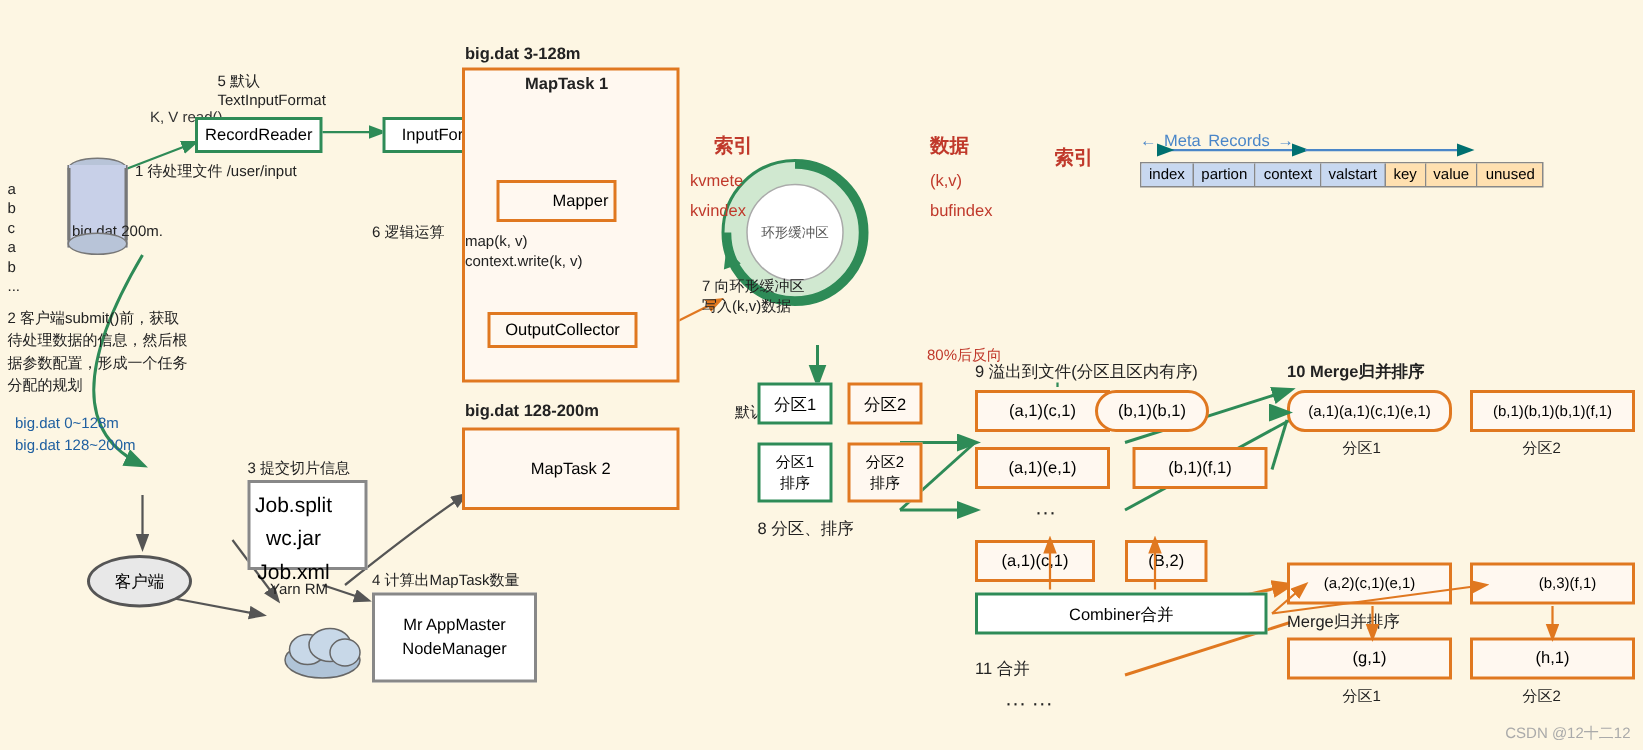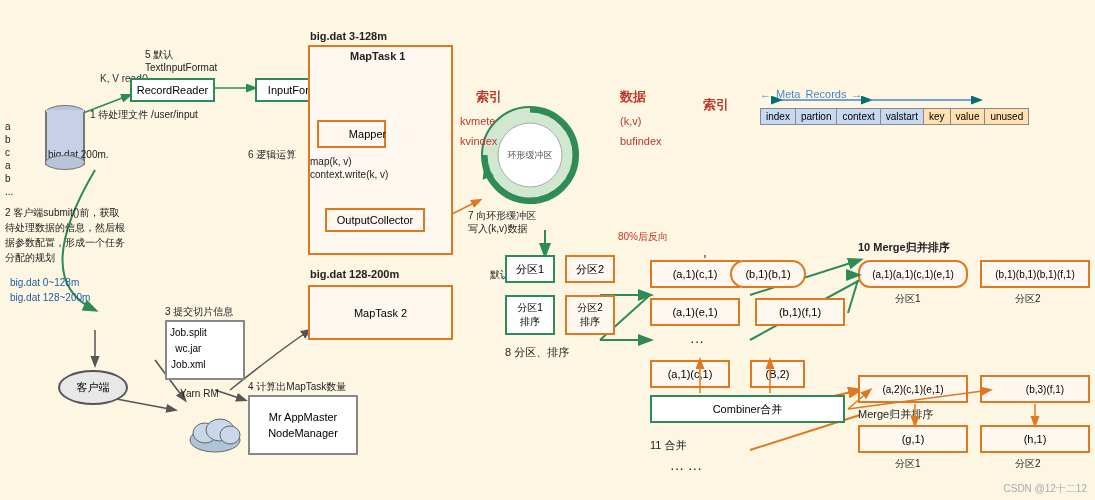--- a/index.html
+++ b/index.html
@@ -224,21 +224,21 @@
   </div>
 
   <div class="label" style="left:355px; top:97px; font-size:10px; color:#e07820;">k, v</div>
 
   <div class="label" style="left:310px; top:30px; font-size:11px; font-weight:bold;">big.dat 3-128m</div>
 
   <div class="box box-orange" style="left:308px; top:45px; width:145px; height:210px;">
   </div>
   <div class="label" style="left:350px; top:50px; font-size:11px; font-weight:bold;">MapTask 1</div>
 
-  <div class="box box-orange" style="left:317px; top:120px; width:69px; height:28px;padding-left:32px;">
+  <div class="box box-orange" style="left:331px; top:120px; width:80px; height:28px;padding-left:32px;">
     <span>Mapper</span>
   </div>
 
   <div class="label" style="left:310px; top:155px; font-size:10px; line-height:1.3;">map(k, v)<br>context.write(k, v)</div>
 
   <div class="box box-orange" style="left:325px; top:208px; width:100px; height:24px;">
     <span>OutputCollector</span>
   </div>
 
   <div class="label" style="left:248px; top:148px; font-size:10px;">6 逻辑运算</div>
@@ -264,21 +264,21 @@
   <div class="label label-red" style="left:620px; top:88px; font-size:13px; font-weight:bold;">数据</div>
 
   <div class="label label-red" style="left:460px; top:115px; font-size:11px;">kvmete</div>
 
   <div class="label label-red" style="left:460px; top:135px; font-size:11px;">kvindex</div>
 
   <div class="label label-red" style="left:620px; top:115px; font-size:11px;">(k,v)</div>
 
   <div class="label label-red" style="left:620px; top:135px; font-size:11px;">bufindex</div>
 
-  <div class="label" style="left:468px; top:185px; font-size:10px; line-height:1.3;margin-top:24px;">7 向环形缓冲区<br>写入(k,v)数据</div>
+  <div class="label" style="left:468px; top:185px; font-size:10px; line-height:1.3;">7 向环形缓冲区<br>写入(k,v)数据</div>
 
   <div class="label" style="left:490px; top:230px; font-size:10px;margin-top:38px;">默认100m</div>
 
   <div class="label" style="left:618px; top:230px; font-size:10px; color:#c0392b;">80%后反向</div>
 
   <div class="box box-green" style="left:505px; top:255px; width:50px; height:28px;">
     <span>分区1</span>
   </div>
   <div class="box box-orange" style="left:565px; top:255px; width:50px; height:28px;">
     <span>分区2</span>
@@ -286,20 +286,21 @@
 
   <div class="box box-green" style="left:505px; top:295px; width:50px; height:40px;">
     <span style="font-size:10px;">分区1<br>排序</span>
   </div>
   <div class="box box-orange" style="left:565px; top:295px; width:50px; height:40px;">
     <span style="font-size:10px;">分区2<br>排序</span>
   </div>
 
   <div class="label" style="left:505px; top:345px; font-size:11px;text-align:center;">8 分区、排序</div>
 
+  <div class="label" style="left:650px; top:240px; font-size:11px;">9 溢出到文件(分区且区内有序)</div>
 
   <div class="box box-orange" style="left:650px; top:260px; width:90px; height:28px;">
     <span>(a,1)(c,1)</span>
   </div>
   <div class="box box-orange" style="left:730px; top:260px; width:76px; height:28px;border-radius:14px;">
     <span>(b,1)(b,1)</span>
   </div>
   <div class="box box-orange" style="left:650px; top:298px; width:90px; height:28px;">
     <span>(a,1)(e,1)</span>
   </div>
@@ -353,21 +354,21 @@
   </div>
 
   <div class="label" style="left:895px; top:457px; font-size:10px;">分区1</div>
   <div class="label" style="left:1015px; top:457px; font-size:10px;">分区2</div>
 
   <div class="label" style="left:5px; top:205px; font-size:10px; line-height:1.5; width:165px;">2 客户端submit()前，获取<br>待处理数据的信息，然后根<br>据参数配置，形成一个任务<br>分配的规划</div>
   <div class="label label-blue" style="left:10px; top:275px; font-size:10px; line-height:1.5;">big.dat 0~128m<br>big.dat 128~200m</div>
 
   <div class="label" style="left:165px; top:305px; font-size:10px;">3 提交切片信息</div>
   <div class="box box-gray" style="left:165px; top:320px; width:80px; height:60px; align-items:flex-start; padding:3px; font-size:10px; flex-direction:column; justify-content:flex-start;">
-    <span style="font-size:10px; line-height:1.6;">Job.split<br>wc.jar<br>Job.xml</span>
+    <span style="font-size:14px; line-height:1.6;">Job.split<br>wc.jar<br>Job.xml</span>
   </div>
 
   <div class="label" style="left:248px; top:380px; font-size:10px;">4 计算出MapTask数量</div>
   <div class="box box-gray" style="left:248px; top:395px; width:110px; height:60px; flex-direction:column; gap:4px;">
     <span>Mr AppMaster</span>
     <span>NodeManager</span>
   </div>
 
   <div class="ellipse" style="left:58px; top:370px; width:70px; height:35px;">
     <span>客户端</span>

